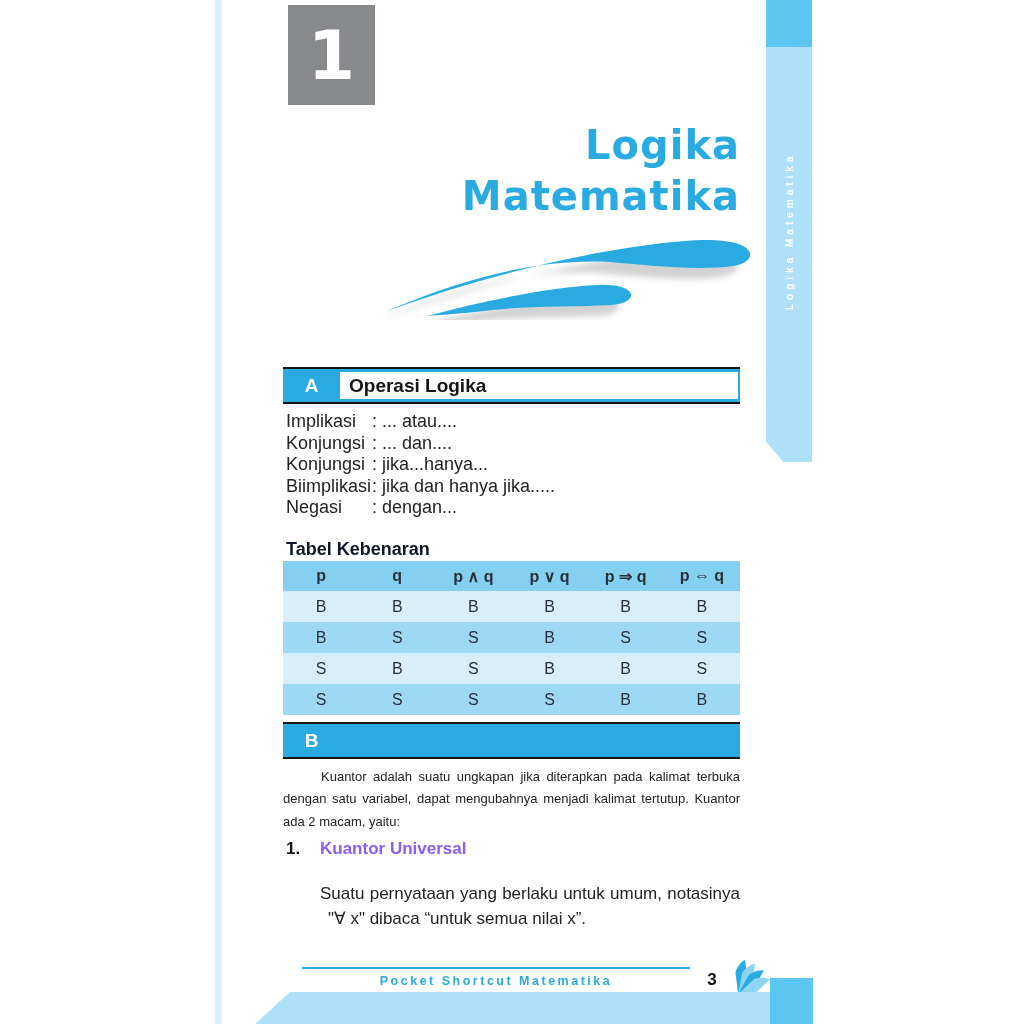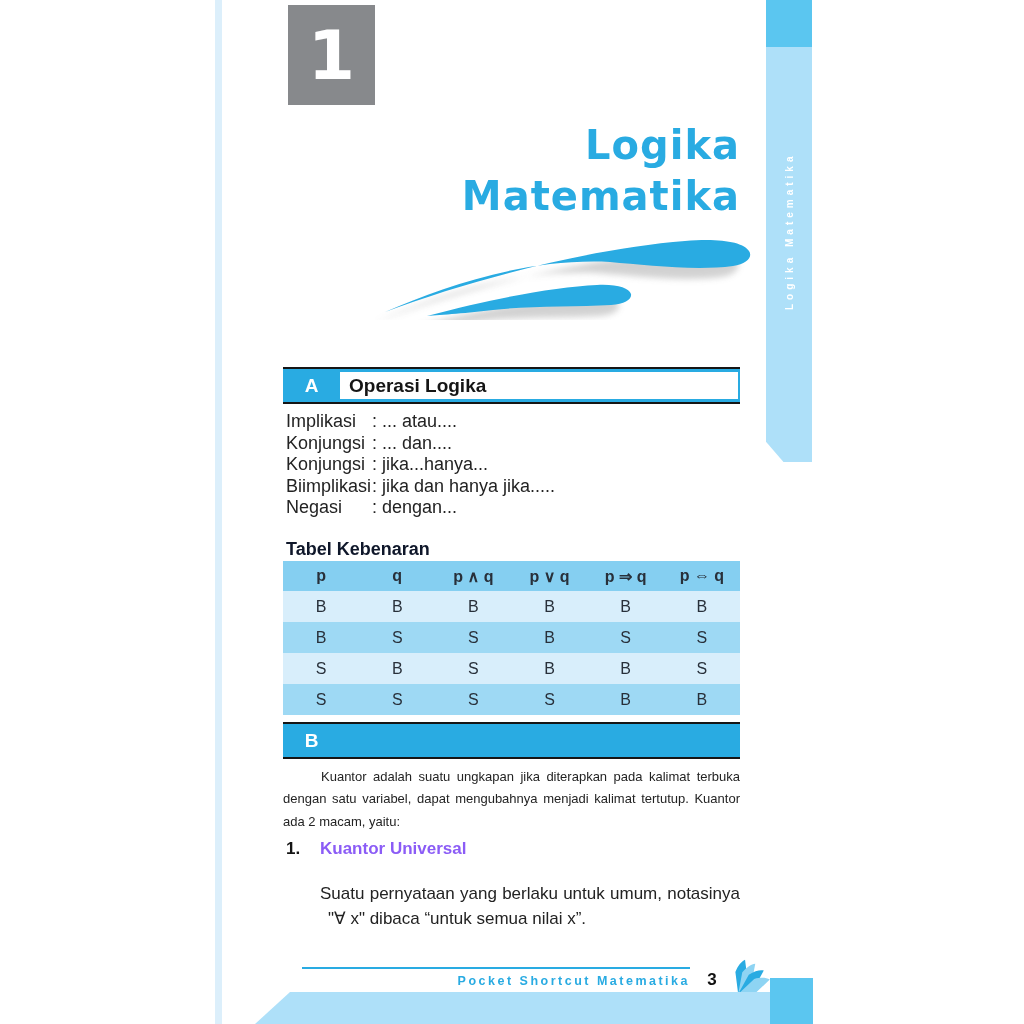--- a/index.html
+++ b/index.html
@@ -60,21 +60,21 @@
     text-align:justify;text-indent:38px;}
   .item-heading{position:absolute;left:286px;top:839px;display:flex;font-weight:bold;font-size:17px;}
   .item-heading .no{width:34px;color:#151515;}
   .item-heading .tt{color:#8b5cf6;}
   .item-body{position:absolute;left:320px;top:862px;width:420px;font-size:17px;line-height:24.5px;}
   .item-body .just{text-align:justify;text-align-last:justify;margin-top:20px;}
   .item-body .l2{padding-left:8px;}
 
   
   .footer-line{position:absolute;left:302px;top:967px;width:388px;height:2px;background:#29ABE2;}
-  .footer-title{position:absolute;left:302px;top:974px;width:388px;text-align:right;color:#29ABE2;
+  .footer-title{position:absolute;left:302px;top:974px;width:388px;text-align:center;color:#29ABE2;
     font-weight:bold;font-size:12.5px;letter-spacing:2.5px;white-space:nowrap;}
   .page-number{position:absolute;left:699px;top:970px;width:26px;text-align:center;color:#111111;
     font-weight:bold;font-size:17px;}
   .book-icon{position:absolute;left:729px;top:952px;}
   .footer-band{position:absolute;left:255px;top:992px;width:515px;height:32px;background:#AEE0F9;
     clip-path:polygon(35px 0,100% 0,100% 100%,0 100%);}
   .footer-square{position:absolute;left:770px;top:978px;width:43px;height:46px;background:#5BC6F0;}
 </style>
 </head>
 <body>

